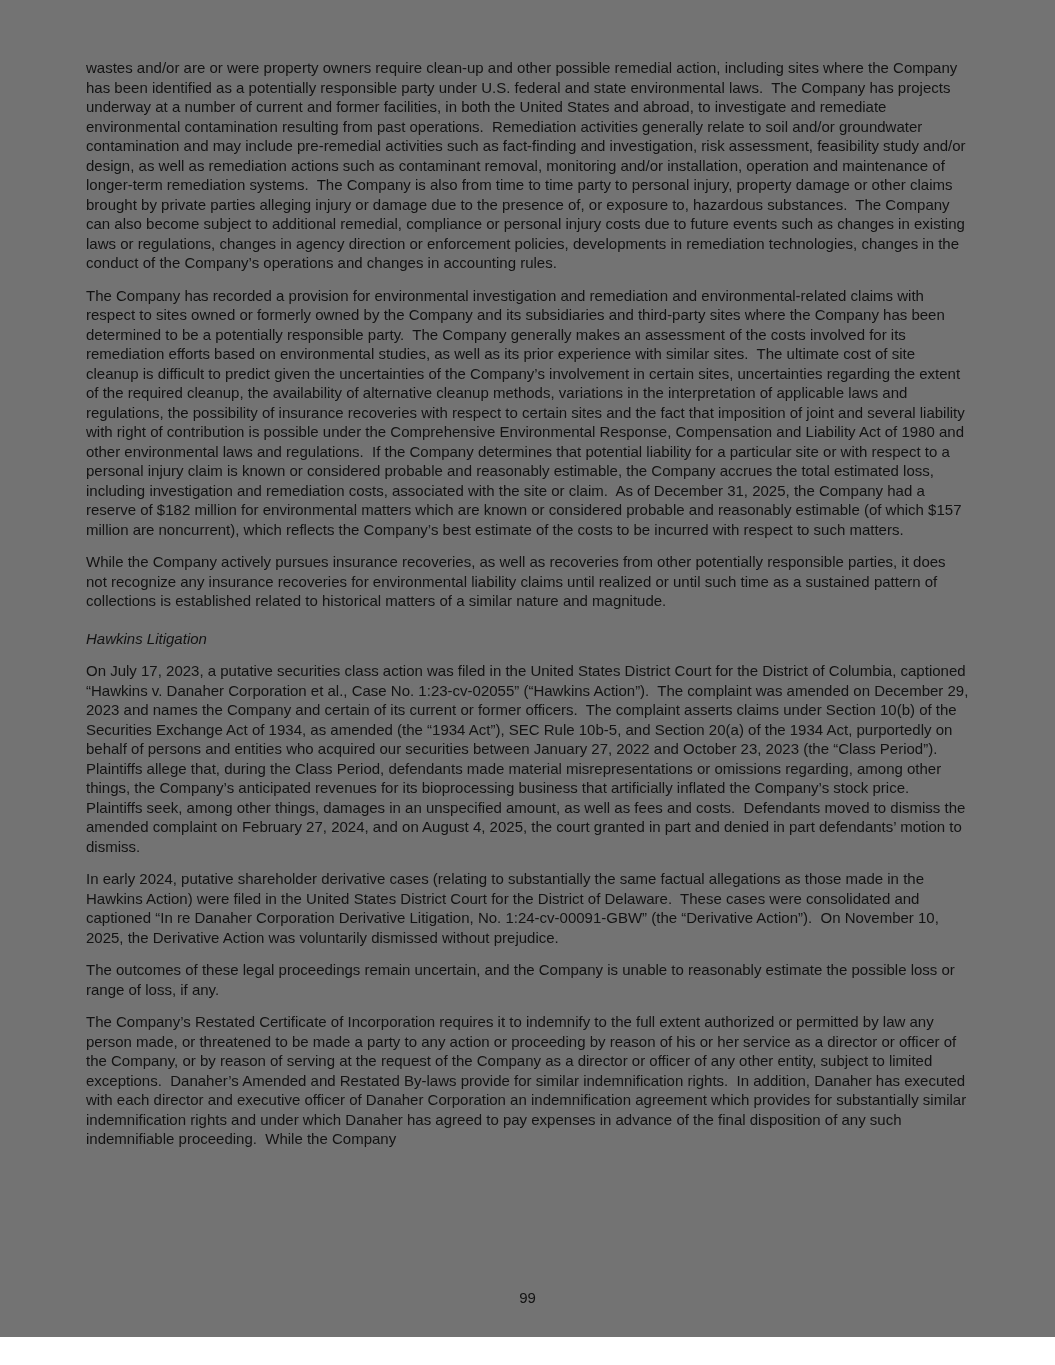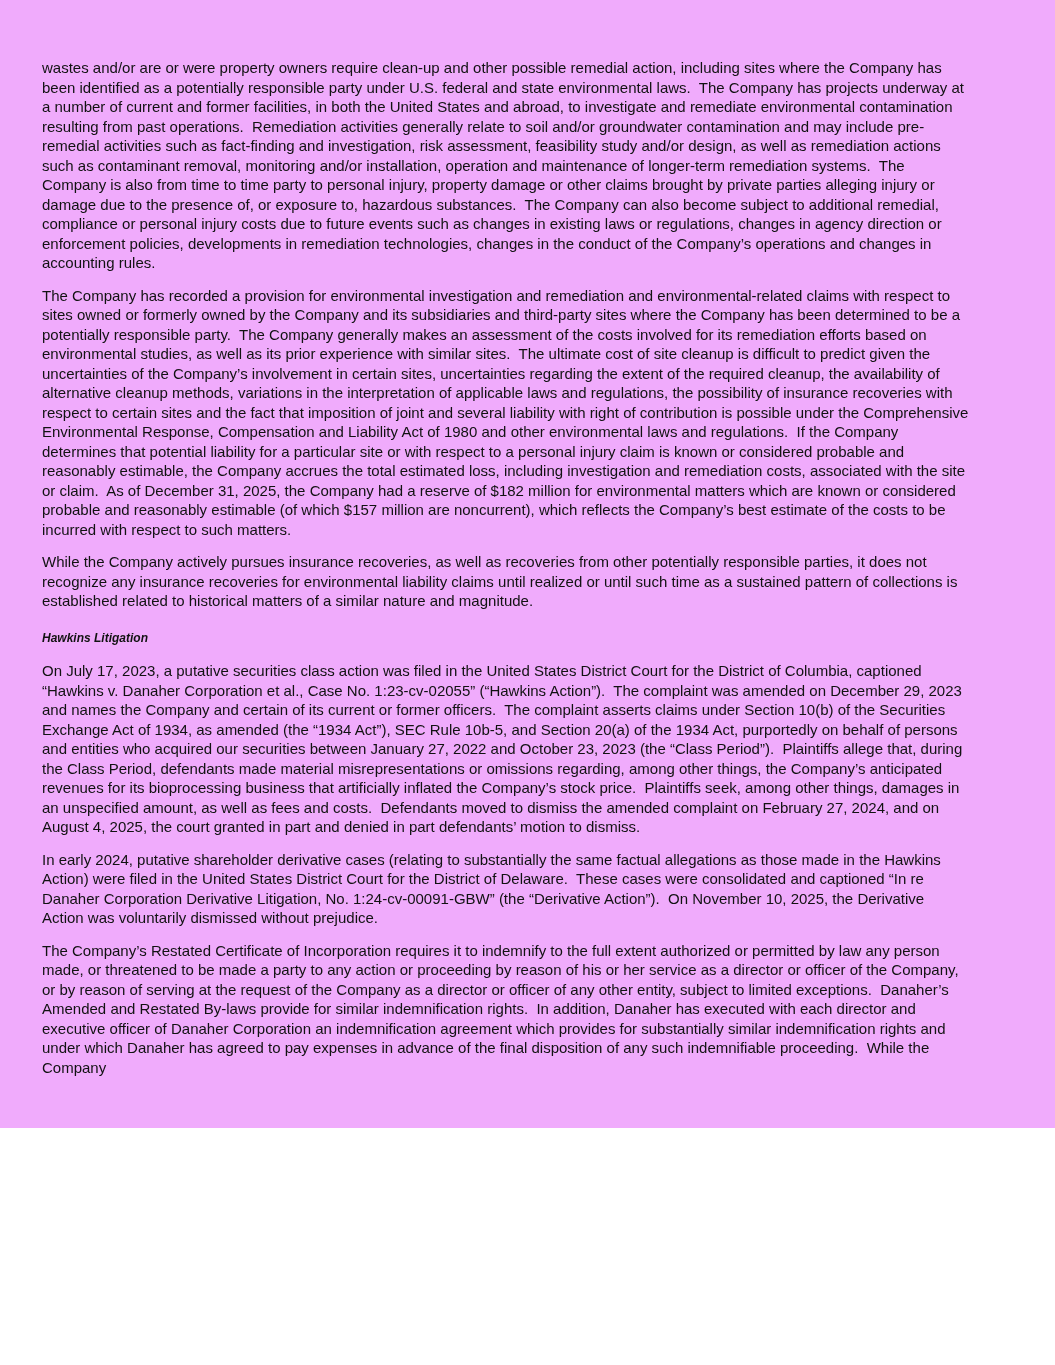--- a/index.html
+++ b/index.html
@@ -7,39 +7,39 @@
       padding: 0;
       background: #ffffff;
     }
     body {
       font-family: "Liberation Sans", "DejaVu Sans", sans-serif;
       color: #121212;
     }
     .page {
       position: relative;
       width: 1055px;
-      height: 1128px;
+      height: 1337px;
       margin: 0 auto;
-      background: #f0abfc;
+      background: #737373;
       box-sizing: border-box;
-      padding: 58px 86px 0 42px;
+      padding: 58px 86px 0 86px;
       overflow: hidden;
     }
     .para {
       font-size: 15px;
       line-height: 19.5px;
       margin: 0 0 13px 0;
       text-align: left;
       white-space: pre-wrap;
     }
     .heading-italic {
-      font-size: 12px;
+      font-size: 15px;
       line-height: 19.5px;
       font-style: italic;
-      font-weight: bold;
+      font-weight: normal;
       margin: 18px 0 13px 0;
     }
     .page-number {
       position: absolute;
       bottom: 30px;
       left: 0;
       width: 100%;
       text-align: center;
       font-size: 15px;
       line-height: 19.5px;
@@ -55,18 +55,20 @@
   <p class="para">The Company has recorded a provision for environmental investigation and remediation and environmental-related claims with respect to sites owned or formerly owned by the Company and its subsidiaries and third-party sites where the Company has been determined to be a potentially responsible party.  The Company generally makes an assessment of the costs involved for its remediation efforts based on environmental studies, as well as its prior experience with similar sites.  The ultimate cost of site cleanup is difficult to predict given the uncertainties of the Company’s involvement in certain sites, uncertainties regarding the extent of the required cleanup, the availability of alternative cleanup methods, variations in the interpretation of applicable laws and regulations, the possibility of insurance recoveries with respect to certain sites and the fact that imposition of joint and several liability with right of contribution is possible under the Comprehensive Environmental Response, Compensation and Liability Act of 1980 and other environmental laws and regulations.  If the Company determines that potential liability for a particular site or with respect to a personal injury claim is known or considered probable and reasonably estimable, the Company accrues the total estimated loss, including investigation and remediation costs, associated with the site or claim.  As of December 31, 2025, the Company had a reserve of $182 million for environmental matters which are known or considered probable and reasonably estimable (of which $157 million are noncurrent), which reflects the Company’s best estimate of the costs to be incurred with respect to such matters.</p>
 
   <p class="para">While the Company actively pursues insurance recoveries, as well as recoveries from other potentially responsible parties, it does not recognize any insurance recoveries for environmental liability claims until realized or until such time as a sustained pattern of collections is established related to historical matters of a similar nature and magnitude.</p>
 
   <h3 class="heading-italic">Hawkins Litigation</h3>
 
   <p class="para">On July 17, 2023, a putative securities class action was filed in the United States District Court for the District of Columbia, captioned “Hawkins v. Danaher Corporation et al., Case No. 1:23-cv-02055” (“Hawkins Action”).  The complaint was amended on December 29, 2023 and names the Company and certain of its current or former officers.  The complaint asserts claims under Section 10(b) of the Securities Exchange Act of 1934, as amended (the “1934 Act”), SEC Rule 10b-5, and Section 20(a) of the 1934 Act, purportedly on behalf of persons and entities who acquired our securities between January 27, 2022 and October 23, 2023 (the “Class Period”).  Plaintiffs allege that, during the Class Period, defendants made material misrepresentations or omissions regarding, among other things, the Company’s anticipated revenues for its bioprocessing business that artificially inflated the Company’s stock price.  Plaintiffs seek, among other things, damages in an unspecified amount, as well as fees and costs.  Defendants moved to dismiss the amended complaint on February 27, 2024, and on August 4, 2025, the court granted in part and denied in part defendants’ motion to dismiss.</p>
 
   <p class="para">In early 2024, putative shareholder derivative cases (relating to substantially the same factual allegations as those made in the Hawkins Action) were filed in the United States District Court for the District of Delaware.  These cases were consolidated and captioned “In re Danaher Corporation Derivative Litigation, No. 1:24-cv-00091-GBW” (the “Derivative Action”).  On November 10, 2025, the Derivative Action was voluntarily dismissed without prejudice.</p>
 
+  <p class="para">The outcomes of these legal proceedings remain uncertain, and the Company is unable to reasonably estimate the possible loss or range of loss, if any.</p>
 
 
   <p class="para">The Company’s Restated Certificate of Incorporation requires it to indemnify to the full extent authorized or permitted by law any person made, or threatened to be made a party to any action or proceeding by reason of his or her service as a director or officer of the Company, or by reason of serving at the request of the Company as a director or officer of any other entity, subject to limited exceptions.  Danaher’s Amended and Restated By-laws provide for similar indemnification rights.  In addition, Danaher has executed with each director and executive officer of Danaher Corporation an indemnification agreement which provides for substantially similar indemnification rights and under which Danaher has agreed to pay expenses in advance of the final disposition of any such indemnifiable proceeding.  While the Company</p>
 
+  <div class="page-number">99</div>
 
 </div>
 
 </body></html>

